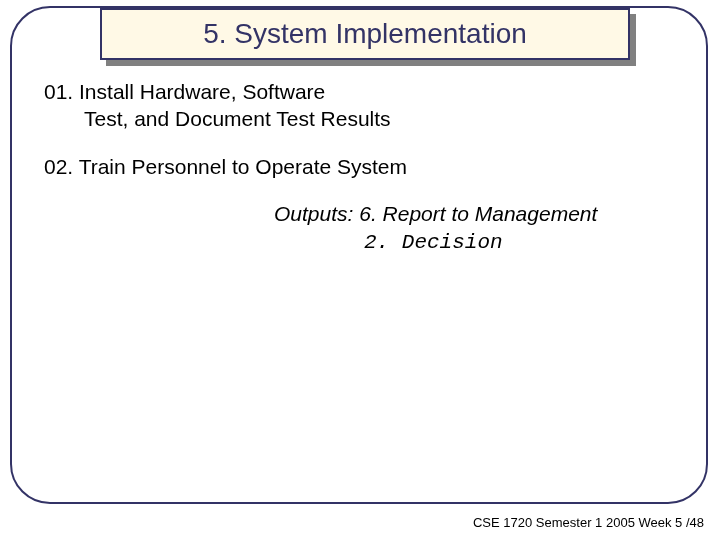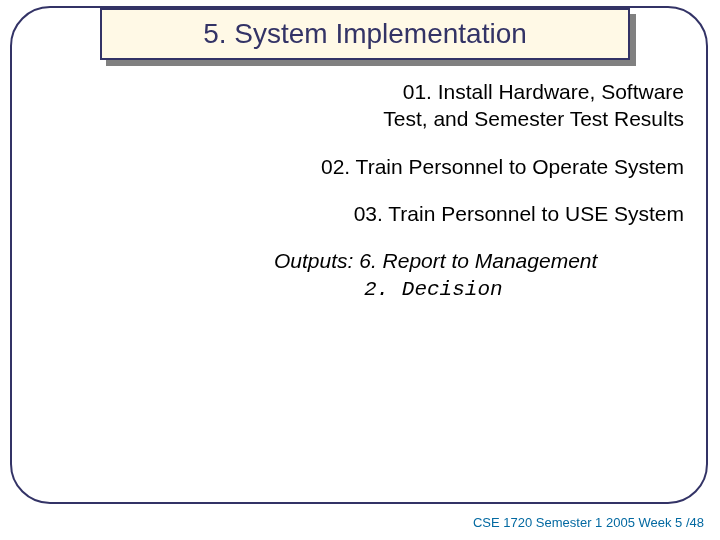--- a/index.html
+++ b/index.html
@@ -52,63 +52,61 @@
     position: absolute;
     top: 78px;
     left: 44px;
     width: 640px;
     color: #000;
     font-size: 21px;
     line-height: 1.3;
   }
   .item {
     margin-bottom: 20px;
-    text-align: right;
   }
   .indent {
     padding-left: 40px;
   }
   .outputs {
     font-style: italic;
     padding-left: 230px;
     margin-top: 2px;
     line-height: 1.3;
   }
   .outputs-line2 {
     padding-left: 320px;
     font-family: Liberation Mono, monospace;
   }
   .footer {
     position: absolute;
     bottom: 10px;
     right: 16px;
     font-size: 13px;
-    color: #0369a1;
+    color: #000000;
   }
 </style>
 </head>
 <body>
 
 <div class="slide-frame"></div>
 
 <div class="title-shadow"></div>
 <div class="title-box">
   <span class="title-text">5.  System Implementation</span>
 </div>
 
 <div class="content">
 
   <div class="item">
     <div>01. Install Hardware, Software</div>
-    <div class="indent">Test, and Semester Test Results</div>
+    <div class="indent">Test, and Document Test Results</div>
   </div>
 
   <div class="item">02. Train Personnel to Operate System</div>
 
-  <div class="item">03.  Train Personnel to USE System</div>
 
 
   <div>
   </div>
 
   <div class="outputs">Outputs: 6. Report to Management</div>
   <div class="outputs outputs-line2">2. Decision</div>
 
 </div>
 

